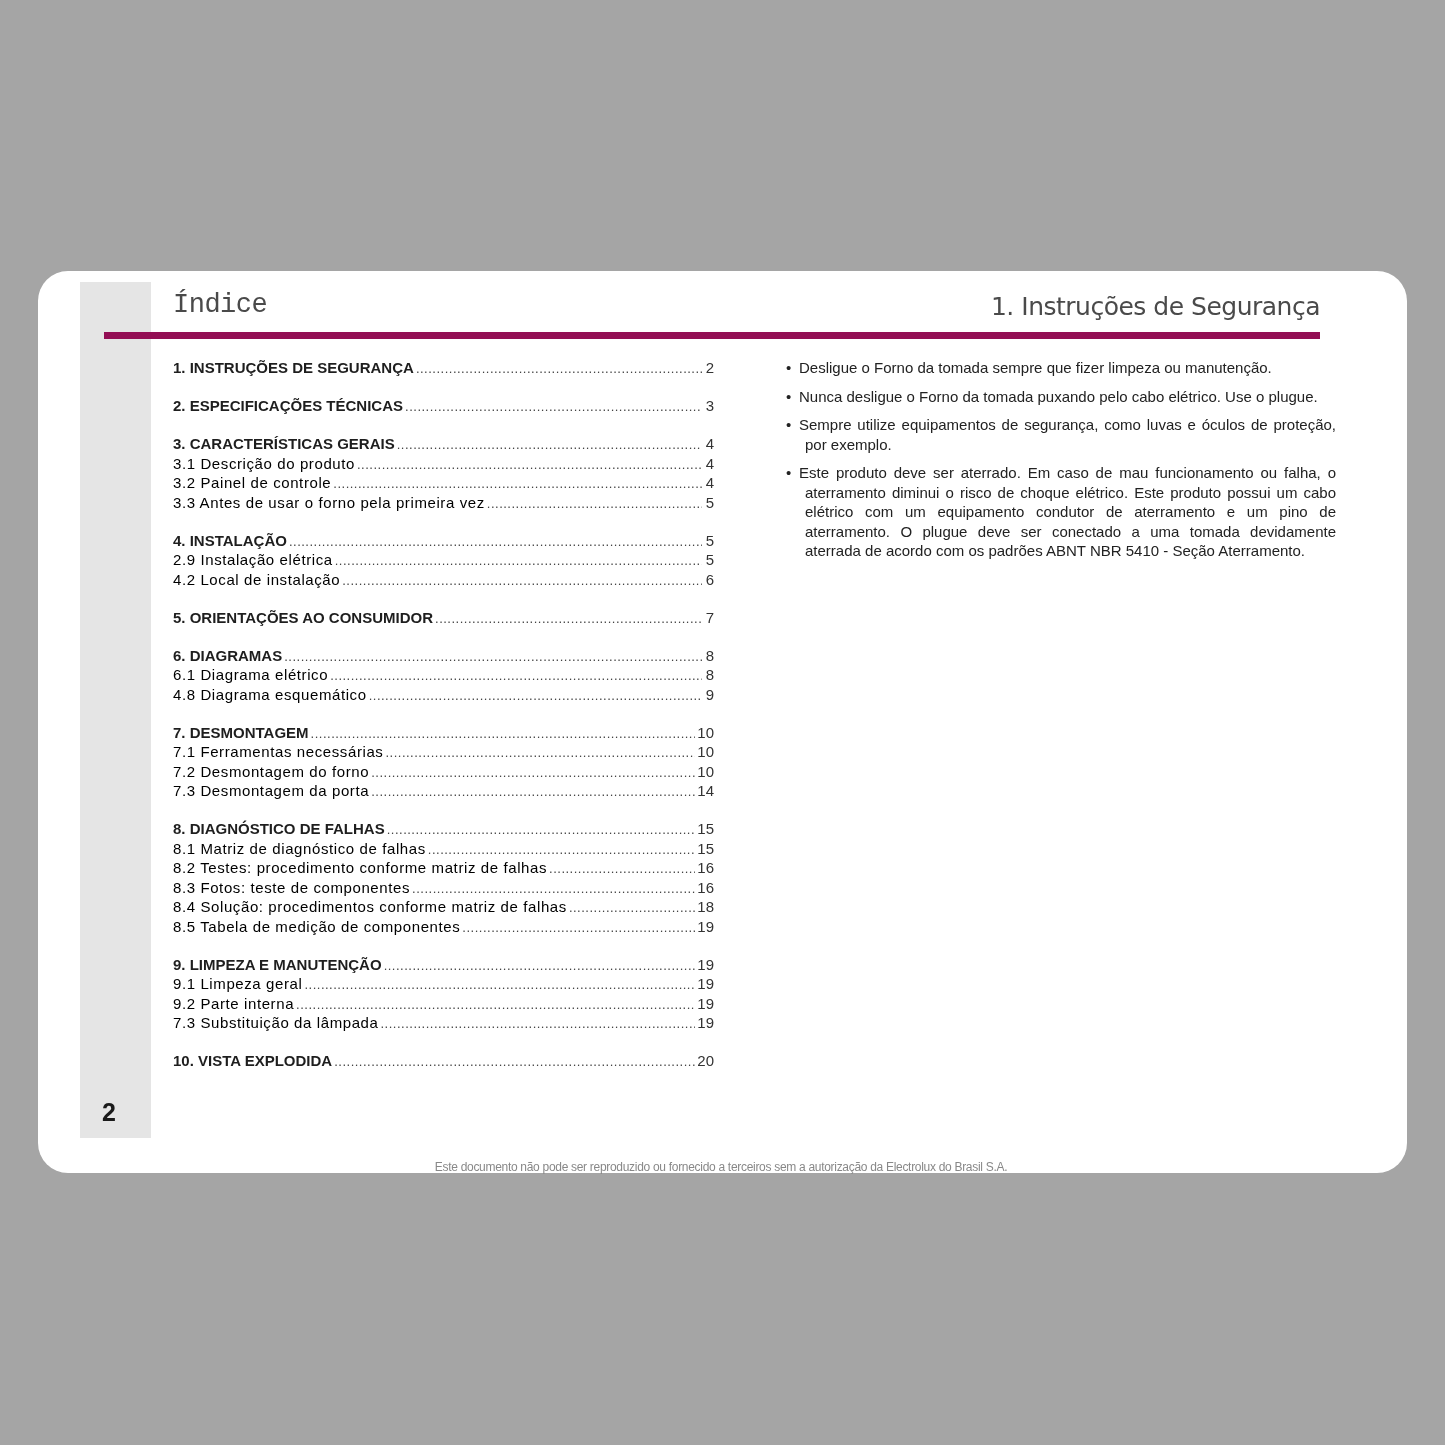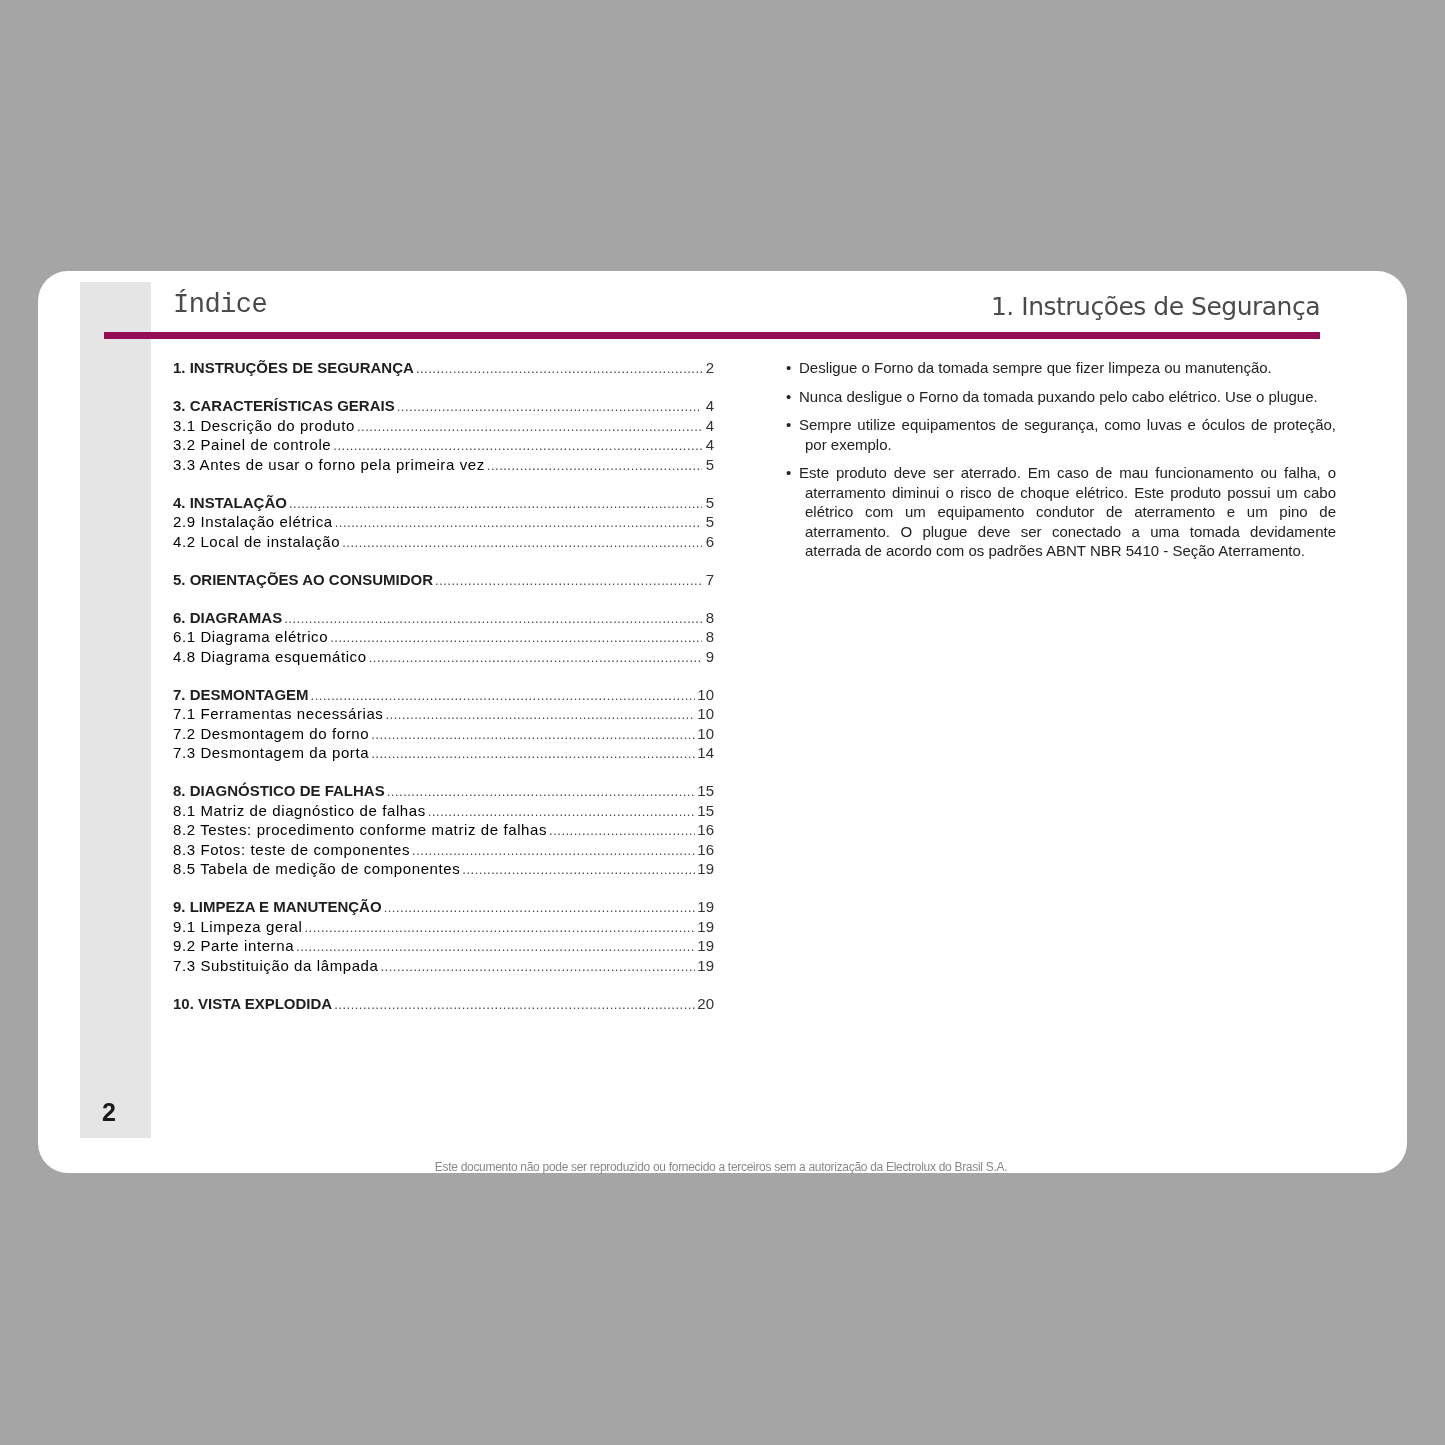--- a/index.html
+++ b/index.html
@@ -56,20 +56,27 @@
 <div class="toc" id="toc">
     <div class="toc-group">
       <div class="toc-row main">
         <span class="lbl">1. INSTRUÇÕES DE SEGURANÇA</span>
         <span class="dots"></span>
         <span class="pg">2</span>
       </div>
     </div>
     <div class="toc-group">
       <div class="toc-row main">
+        <span class="lbl">2. ESPECIFICAÇÕES TÉCNICAS</span>
+        <span class="dots"></span>
+        <span class="pg">3</span>
+      </div>
+    </div>
+    <div class="toc-group">
+      <div class="toc-row main">
         <span class="lbl">3. CARACTERÍSTICAS GERAIS</span>
         <span class="dots"></span>
         <span class="pg">4</span>
       </div>
       <div class="toc-row">
         <span class="lbl">3.1 Descrição do produto</span>
         <span class="dots"></span>
         <span class="pg">4</span>
       </div>
       <div class="toc-row">
@@ -159,20 +166,25 @@
       </div>
       <div class="toc-row">
         <span class="lbl">8.2 Testes: procedimento conforme matriz de falhas</span>
         <span class="dots"></span>
         <span class="pg">16</span>
       </div>
       <div class="toc-row">
         <span class="lbl">8.3 Fotos: teste de componentes</span>
         <span class="dots"></span>
         <span class="pg">16</span>
+      </div>
+      <div class="toc-row">
+        <span class="lbl">8.4 Solução: procedimentos conforme matriz de falhas</span>
+        <span class="dots"></span>
+        <span class="pg">18</span>
       </div>
       <div class="toc-row">
         <span class="lbl">8.5 Tabela de medição de componentes</span>
         <span class="dots"></span>
         <span class="pg">19</span>
       </div>
     </div>
     <div class="toc-group">
       <div class="toc-row main">
         <span class="lbl">9. LIMPEZA E MANUTENÇÃO</span>

